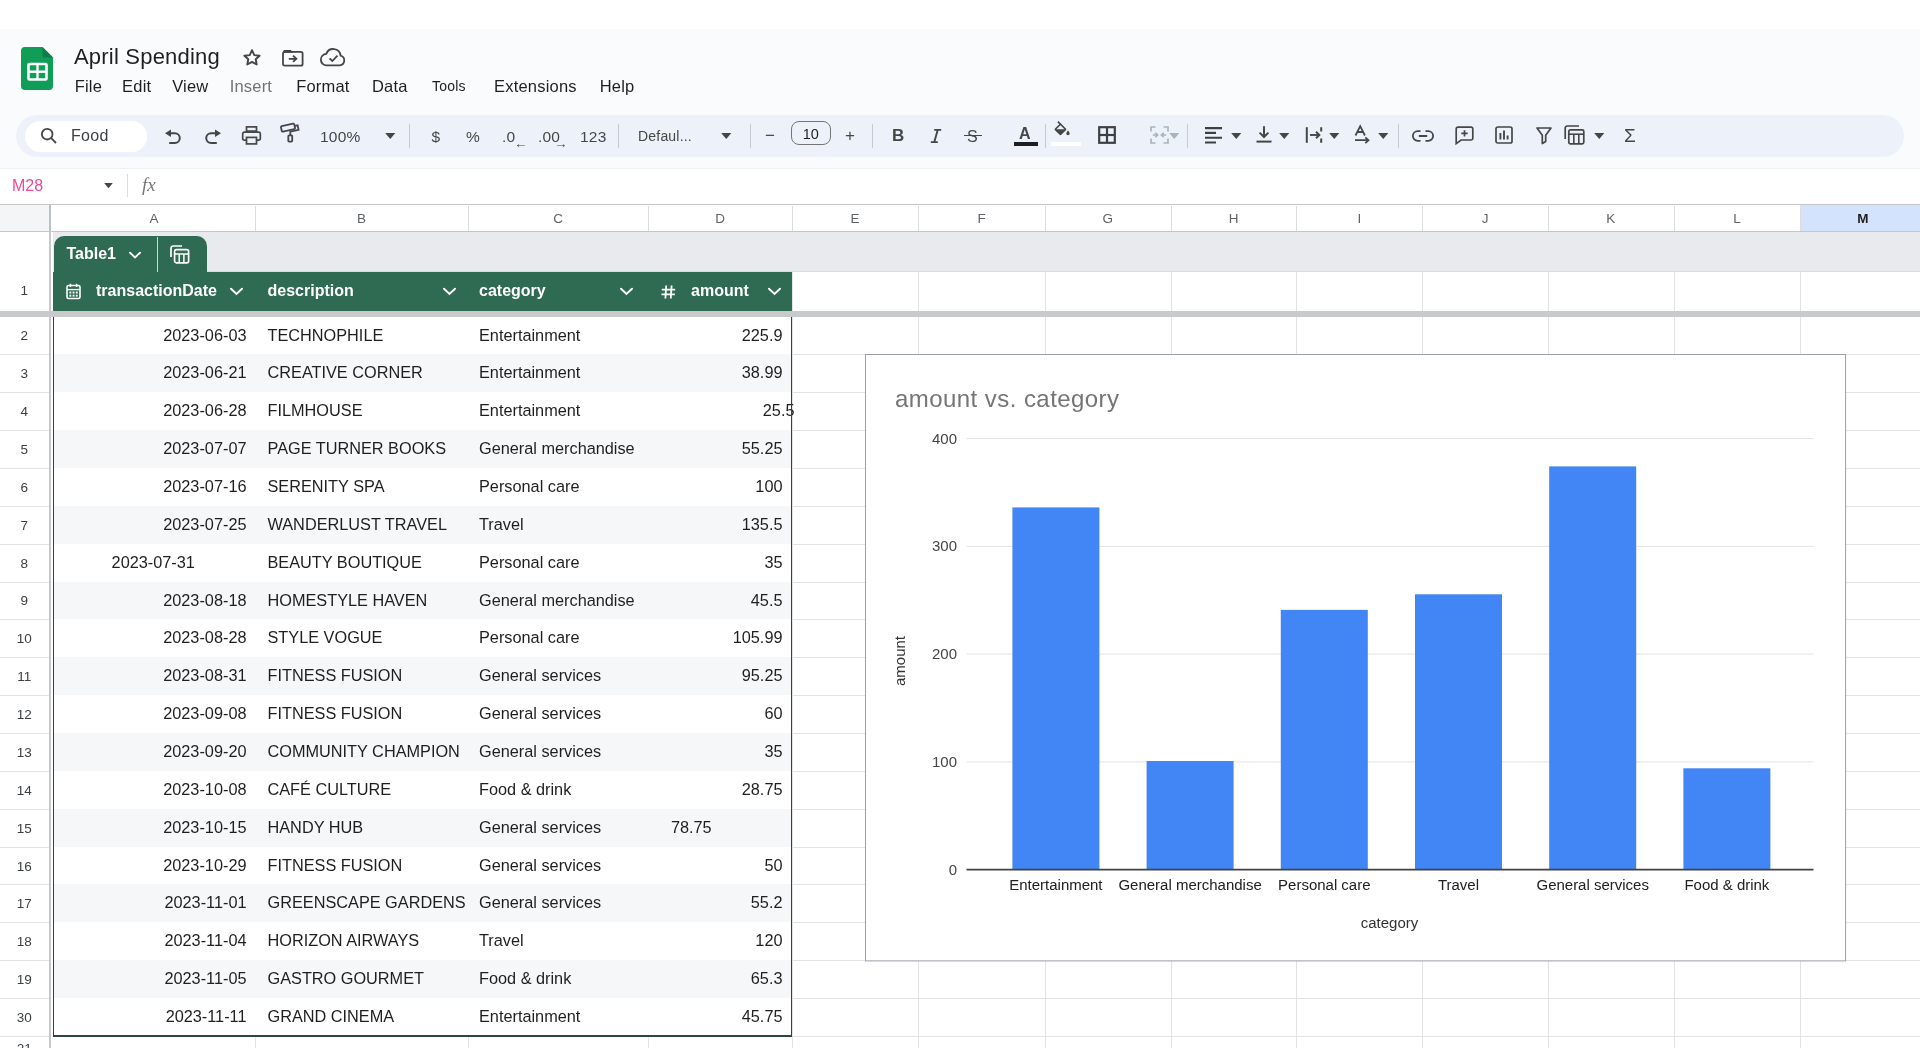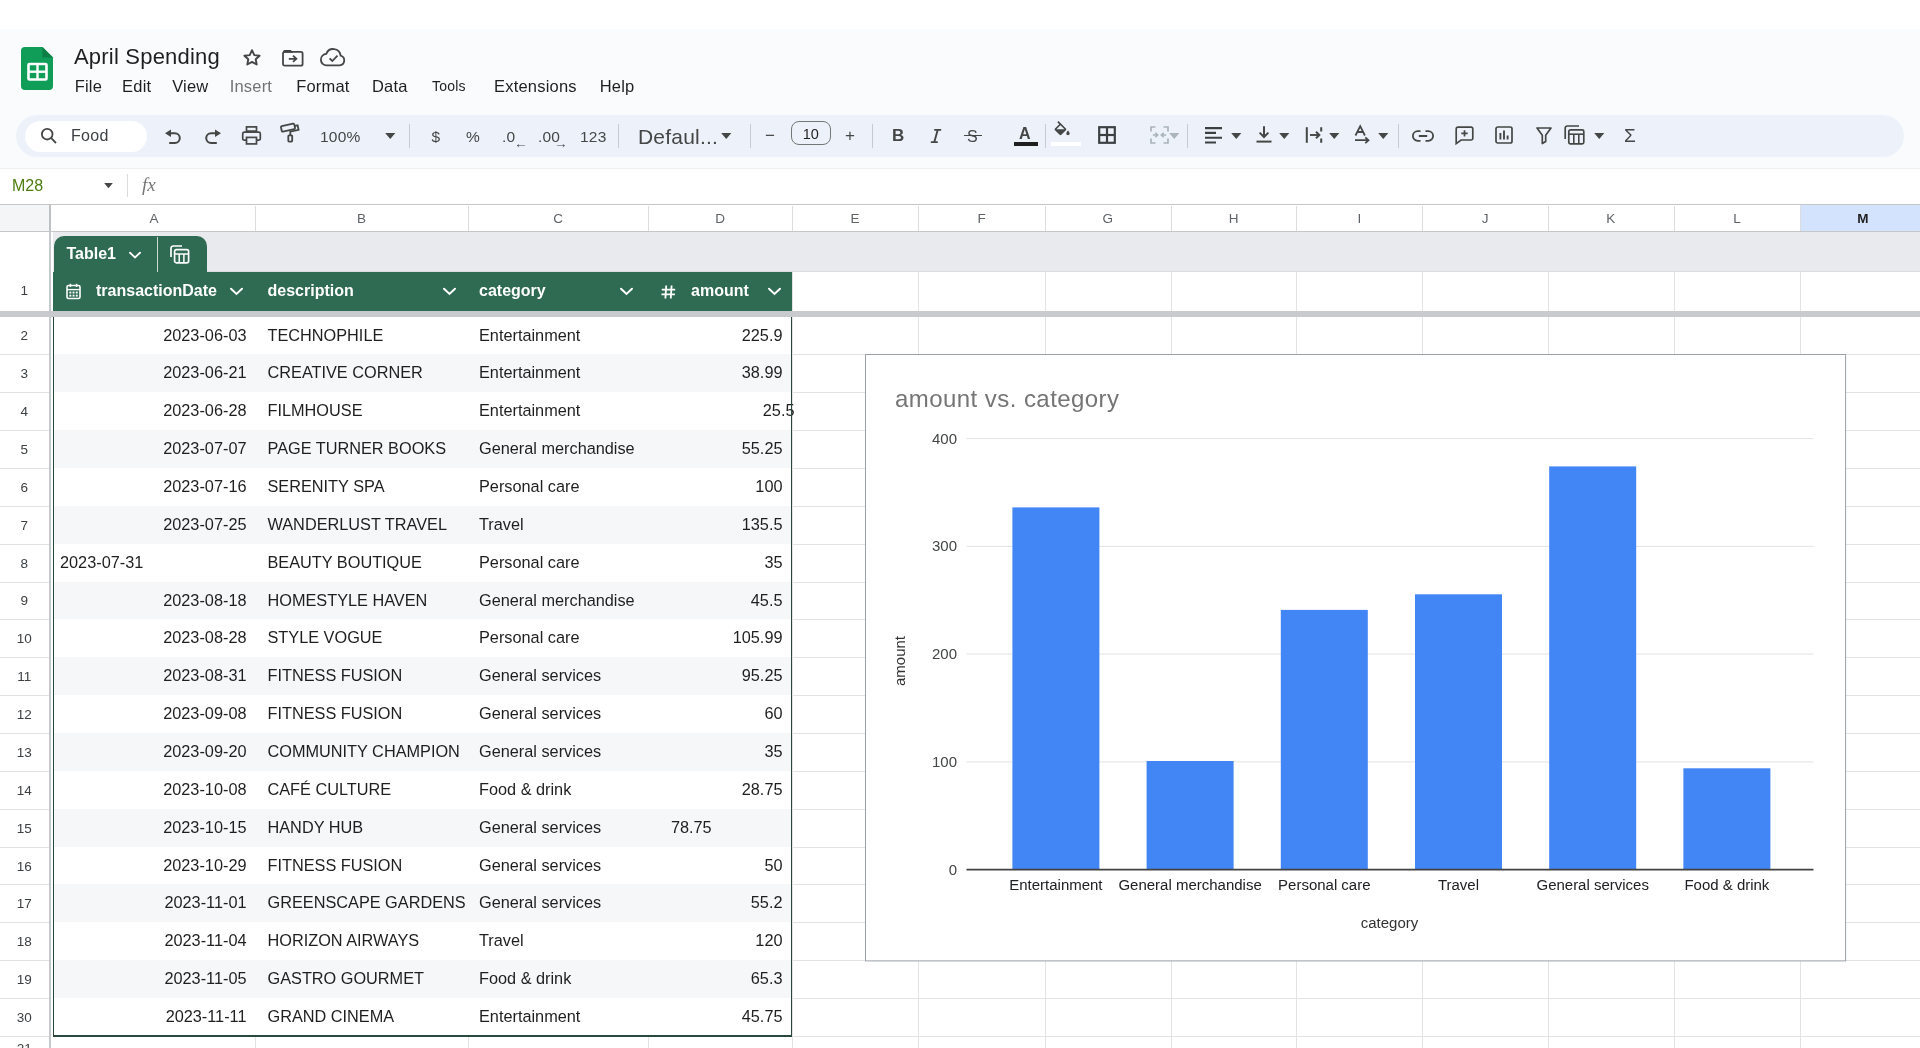--- a/index.html
+++ b/index.html
@@ -72,21 +72,21 @@
     </svg>
 <div class="a" style="left:409.3px;top:95px;width:1px;height:24px;background:#c7cbd1;"></div>
 <div class="a" style="left:431.5px;top:98.5px;height:17.1px;line-height:17.1px;font-size:15.5px;letter-spacing:0.2px;color:#444746;font-weight:400;">$</div>
 <div class="a" style="left:466px;top:98.5px;height:17.1px;line-height:17.1px;font-size:15.5px;letter-spacing:0.2px;color:#444746;font-weight:400;">%</div>
 <div class="a" style="left:502px;top:98.5px;height:17.1px;line-height:17.1px;font-size:15.5px;letter-spacing:0.2px;color:#444746;font-weight:500;">.0</div>
 <div class="a" style="left:514px;top:107px;font-size:13.5px;color:#444746;">←</div>
 <div class="a" style="left:538px;top:98.5px;height:17.1px;line-height:17.1px;font-size:15.5px;letter-spacing:0.2px;color:#444746;font-weight:500;">.00</div>
 <div class="a" style="left:554px;top:107px;font-size:13.5px;color:#444746;">→</div>
 <div class="a" style="left:580px;top:98.5px;height:17.1px;line-height:17.1px;font-size:15.5px;letter-spacing:0.2px;color:#444746;font-weight:400;">123</div>
 <div class="a" style="left:618.3px;top:95px;width:1px;height:24px;background:#c7cbd1;"></div>
-<div class="a" style="left:638px;top:98.5px;height:17.1px;line-height:17.1px;font-size:21px;letter-spacing:0.2px;color:#444746;font-weight:400;">Defaul...</div>
+<div class="a" style="left:638px;top:98.5px;height:17.1px;line-height:17.1px;font-size:14px;letter-spacing:0.2px;color:#444746;font-weight:400;">Defaul...</div>
 <svg class="a" style="left:720.8px;top:104px;" width="10.5" height="6.1" viewBox="0 0 10 6">
       <path d="M0 0 L5 6 L10 0 Z" fill="#444746"></path>
     </svg>
 <div class="a" style="left:749.5px;top:95px;width:1px;height:24px;background:#c7cbd1;"></div>
 <div class="a" style="left:765px;top:97.7px;height:18.7px;line-height:18.7px;font-size:17px;letter-spacing:0.2px;color:#444746;font-weight:400;">−</div>
 <div class="a" style="left:790.5px;top:92px;width:40.7px;height:24.4px;border:1.2px solid #747775;border-radius:8px;background:transparent;"></div>
 <div class="a" style="left:790.5px;top:97px;width:40.7px;text-align:center;font-size:14.5px;color:#1f1f1f;">10</div>
 <div class="a" style="left:845px;top:97.7px;height:18.7px;line-height:18.7px;font-size:17px;letter-spacing:0.2px;color:#444746;font-weight:400;">+</div>
 <div class="a" style="left:871.6px;top:95px;width:1px;height:24px;background:#c7cbd1;"></div>
 <div class="a" style="left:892px;top:97.7px;height:18.7px;line-height:18.7px;font-size:17px;letter-spacing:0.2px;color:#444746;font-weight:700;">B</div>
@@ -166,21 +166,21 @@
 <rect x="4.8" y="4.8" width="15" height="14" rx="1.6" fill="none" stroke="#444746" stroke-width="1.7"></rect>
 <line x1="4.8" y1="9.2" x2="19.8" y2="9.2" stroke="#444746" stroke-width="1.6"></line>
 <line x1="9.8" y1="9.2" x2="9.8" y2="18.8" stroke="#444746" stroke-width="1.6"></line>
 <line x1="14.8" y1="9.2" x2="14.8" y2="18.8" stroke="#444746" stroke-width="1.6"></line>
 </svg>
 <svg class="a" style="left:1593.8px;top:104px;" width="10.5" height="6.1" viewBox="0 0 10 6">
       <path d="M0 0 L5 6 L10 0 Z" fill="#444746"></path>
     </svg>
 <div class="a" style="left:1624px;top:96px;font-size:19px;font-weight:500;color:#444746;">Σ</div>
 <div class="a" style="left:0;top:139px;width:1920px;height:36px;background:#fff;border-top:1px solid #eef0f3;"></div>
-<div class="a" style="left:12px;top:148px;font-size:16px;color:#4d7c0f;text-align:right;">M28</div>
+<div class="a" style="left:12px;top:148px;font-size:16px;color:#ec4899;text-align:right;">M28</div>
 <svg class="a" style="left:103.5px;top:153.9px;" width="9" height="5.2" viewBox="0 0 10 6">
       <path d="M0 0 L5 6 L10 0 Z" fill="#444746"></path>
     </svg>
 <div class="a" style="left:127px;top:145px;width:1px;height:23px;background:#dadce0;"></div>
 <div class="a" style="left:142px;top:145px;font-size:19px;font-style:italic;font-family:'Liberation Serif',serif;color:#747775;">fx</div>
 <div class="a" style="left:0;top:175px;width:1920px;height:28.4px;background:#fff;border-top:1px solid #c4c7c5;border-bottom:1px solid #c4c7c5;"></div>
 <div class="a" style="left:0;top:176px;width:48.5px;height:26.4px;
 background:#f4f5f6;"></div>
 <div class="a" style="left:48.5px;top:176px;width:2.8px;height:26.4px;background:#bdc1c6;"></div>
 <div class="a" style="left:1800px;top:176px;width:120px;height:26.4px;background:#d3e3fd;"></div>
@@ -310,21 +310,21 @@
 <div class="a ct" style="left:60px;top:438.9px;width:186.5px;height:37.9px;line-height:37.9px;text-align:right;">2023-07-16</div>
 <div class="a ct" style="left:267.5px;top:438.9px;height:37.9px;line-height:37.9px;">SERENITY SPA</div>
 <div class="a ct" style="left:479px;top:438.9px;height:37.9px;line-height:37.9px;">Personal care</div>
 <div class="a ct" style="left:600px;top:438.9px;width:182.5px;height:37.9px;line-height:37.9px;text-align:right;">100</div>
 <div class="a" style="left:53px;top:476.8px;width:739px;height:37.9px;background:#f5f7f8;"></div>
 <div class="a ct" style="left:60px;top:476.8px;width:186.5px;height:37.9px;line-height:37.9px;text-align:right;">2023-07-25</div>
 <div class="a ct" style="left:267.5px;top:476.8px;height:37.9px;line-height:37.9px;">WANDERLUST TRAVEL</div>
 <div class="a ct" style="left:479px;top:476.8px;height:37.9px;line-height:37.9px;">Travel</div>
 <div class="a ct" style="left:600px;top:476.8px;width:182.5px;height:37.9px;line-height:37.9px;text-align:right;">135.5</div>
 <div class="a" style="left:53px;top:514.7px;width:739px;height:37.9px;background:#fff;"></div>
-<div class="a ct" style="left:60px;top:514.7px;width:186.5px;height:37.9px;line-height:37.9px;text-align:left;">2023-07-31</div>
+<div class="a ct" style="left:60px;top:514.7px;width:186.5px;height:37.9px;line-height:37.9px;text-align:center;">2023-07-31</div>
 <div class="a ct" style="left:267.5px;top:514.7px;height:37.9px;line-height:37.9px;">BEAUTY BOUTIQUE</div>
 <div class="a ct" style="left:479px;top:514.7px;height:37.9px;line-height:37.9px;">Personal care</div>
 <div class="a ct" style="left:600px;top:514.7px;width:182.5px;height:37.9px;line-height:37.9px;text-align:right;">35</div>
 <div class="a" style="left:53px;top:552.5px;width:739px;height:37.9px;background:#f5f7f8;"></div>
 <div class="a ct" style="left:60px;top:552.5px;width:186.5px;height:37.9px;line-height:37.9px;text-align:right;">2023-08-18</div>
 <div class="a ct" style="left:267.5px;top:552.5px;height:37.9px;line-height:37.9px;">HOMESTYLE HAVEN</div>
 <div class="a ct" style="left:479px;top:552.5px;height:37.9px;line-height:37.9px;">General merchandise</div>
 <div class="a ct" style="left:600px;top:552.5px;width:182.5px;height:37.9px;line-height:37.9px;text-align:right;">45.5</div>
 <div class="a" style="left:53px;top:590.4px;width:739px;height:37.9px;background:#fff;"></div>
 <div class="a ct" style="left:60px;top:590.4px;width:186.5px;height:37.9px;line-height:37.9px;text-align:right;">2023-08-28</div>

